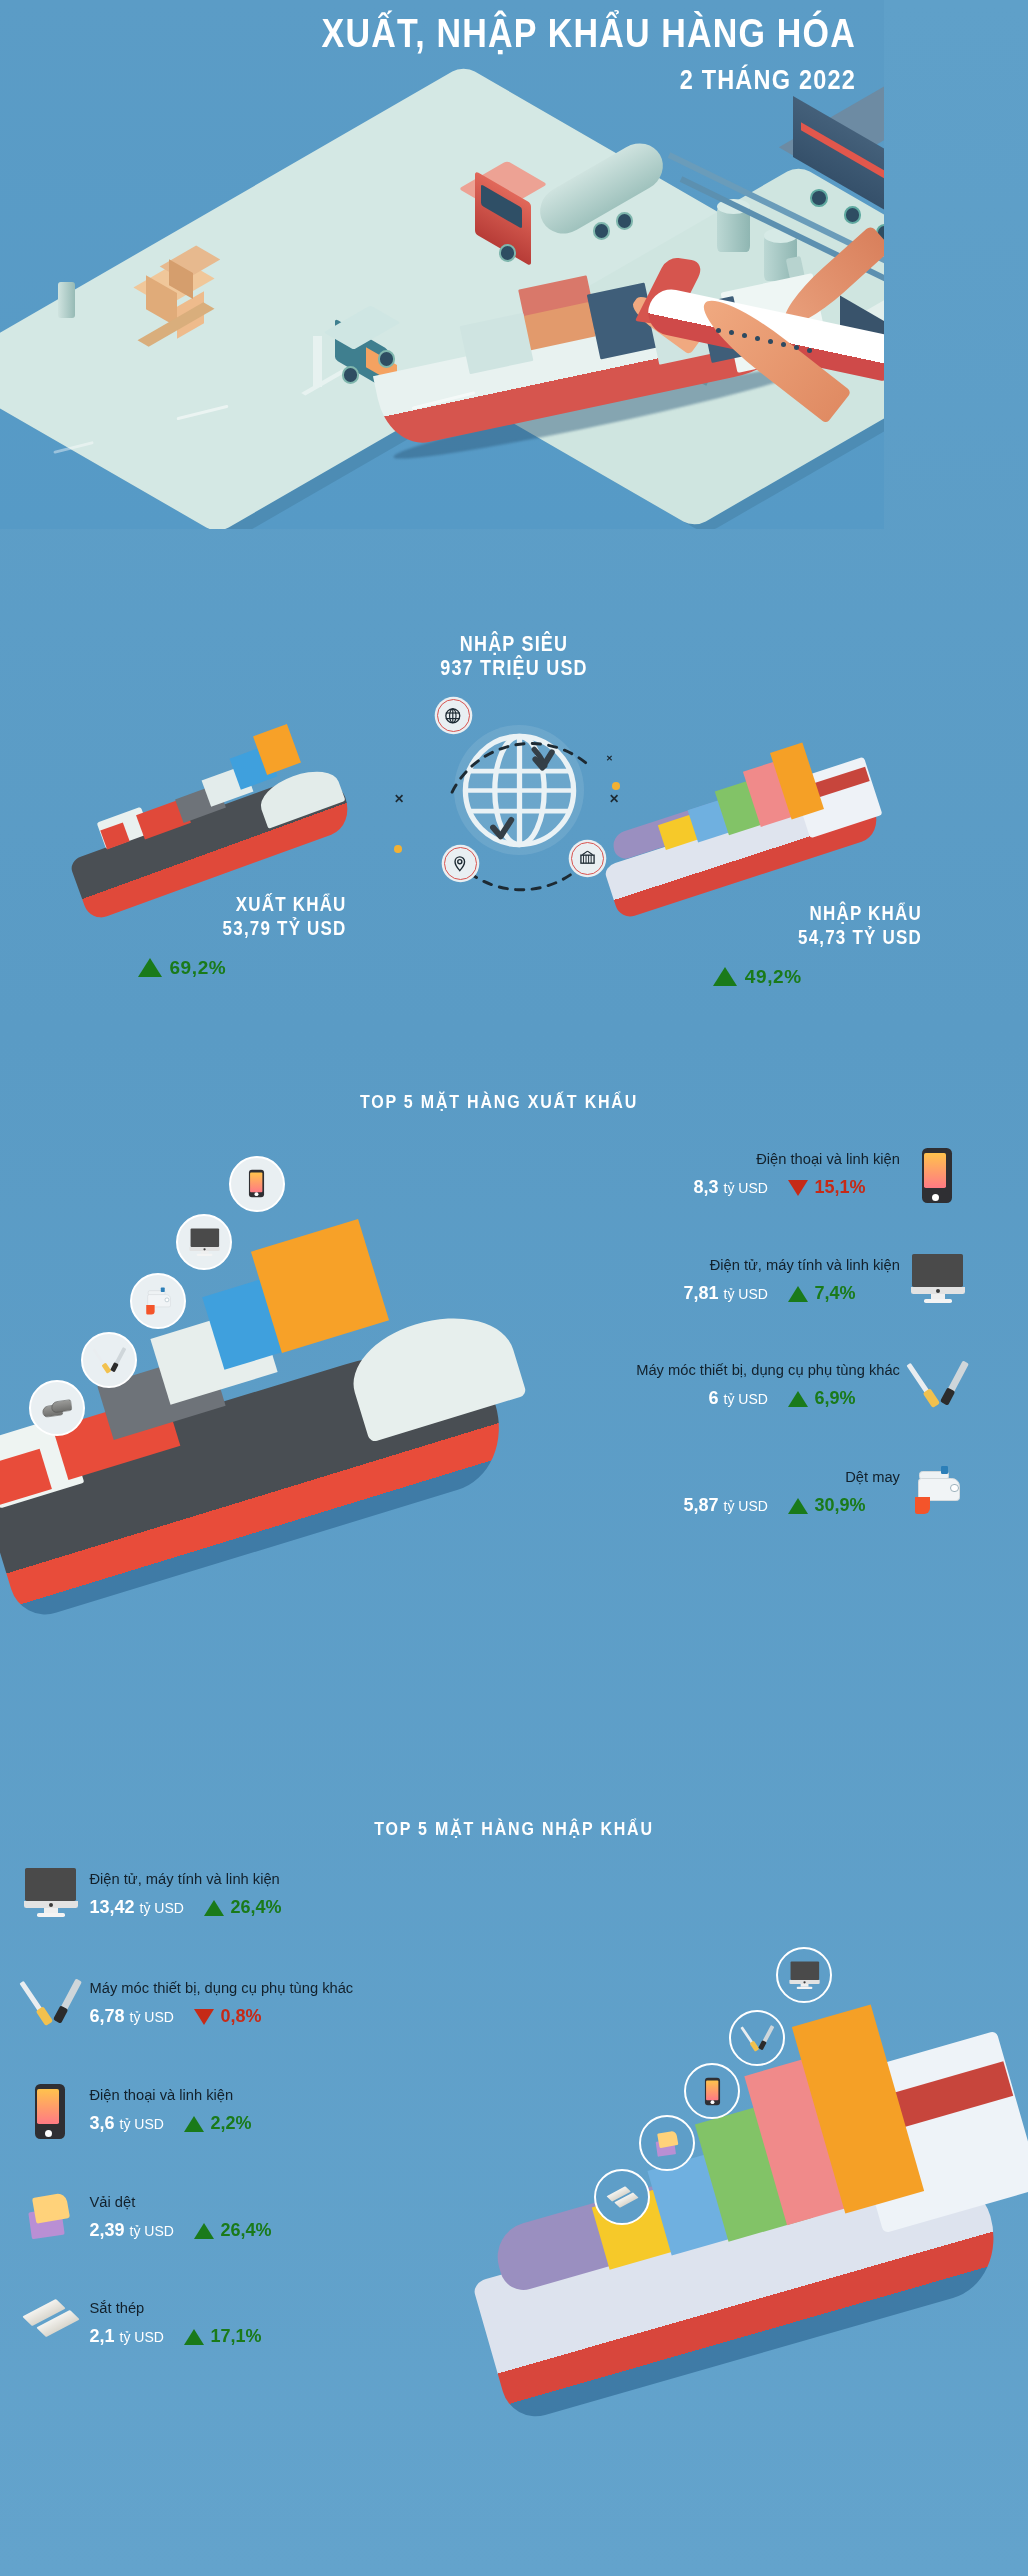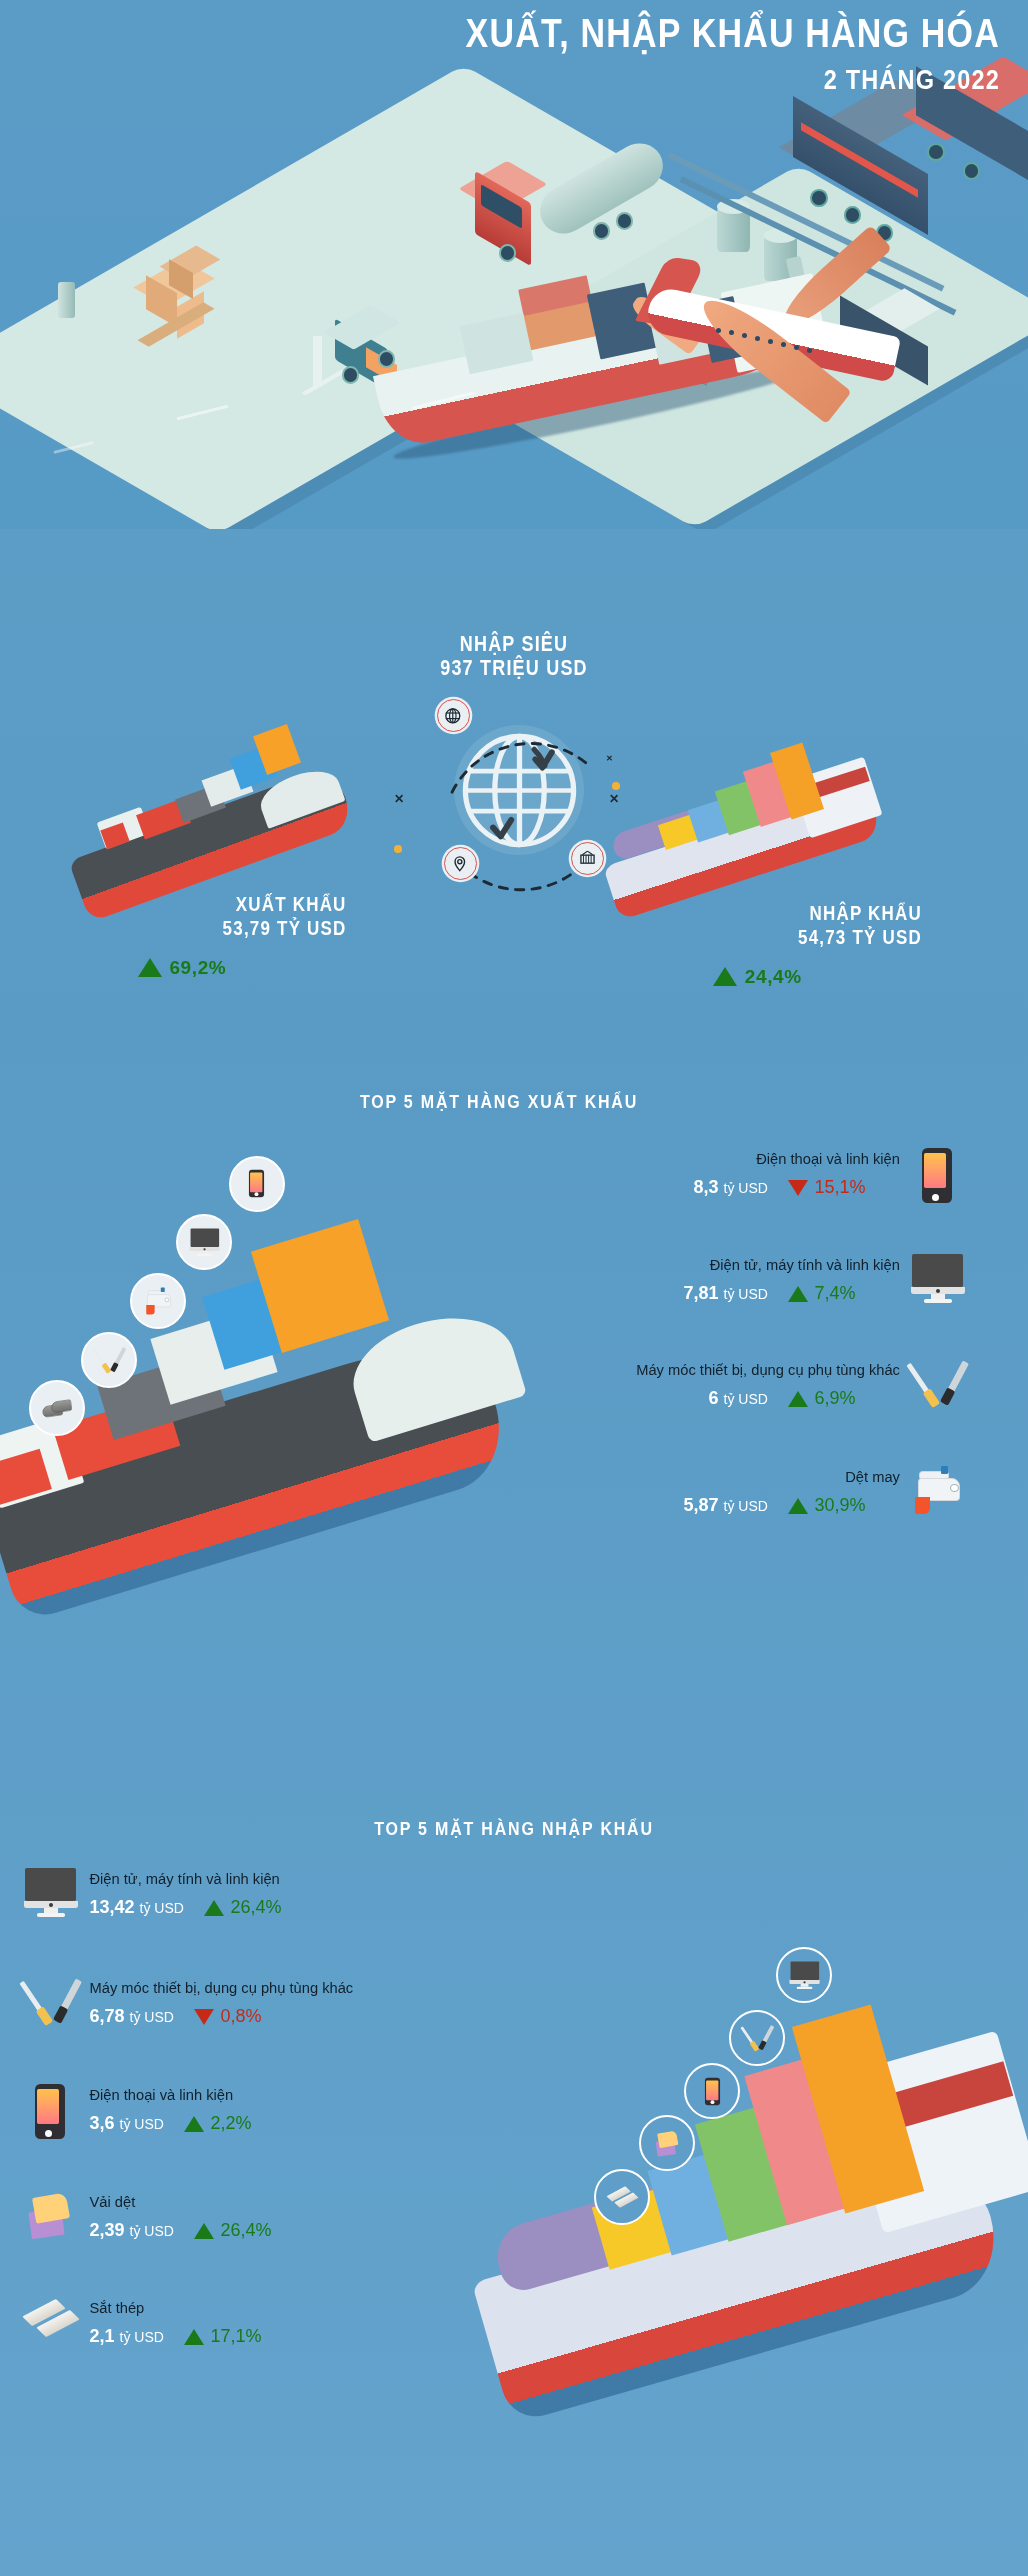--- a/index.html
+++ b/index.html
@@ -5,21 +5,21 @@
   * { box-sizing: border-box; margin: 0; padding: 0; }
   html, body { background: #5e9ec8; }
   body {
     width: 1028px; height: 2576px;
     font-family: "Liberation Sans", sans-serif;
     position: relative; overflow: hidden;
     background: linear-gradient(180deg,#5fa0c9 0%,#5a9bc5 40%,#63a3cc 100%);
   }
 
   
-  .hero { position:absolute; left:0; top:0; width:1028px; height:529px;
+  .hero { position:absolute; left:0; top:0; width:884px; height:529px;
           background:linear-gradient(180deg,#5b9cc6 0%,#569ac6 100%); overflow:hidden; }
   .hero-title { position:absolute; right:28px; top:13px; text-align:right; z-index:40; }
   .hero-title .l1 { font-size:34px; font-weight:bold; color:#ffffff; letter-spacing:1.2px;
                     line-height:1.05; transform:scaleY(1.18); transform-origin:right top; }
   .hero-title .l2 { font-size:23.5px; font-weight:bold; color:#ffffff; letter-spacing:1.2px;
                     margin-top:15.3px; transform:scaleY(1.18); transform-origin:right top; }
 
   
   .dock { position:absolute; left:17.6px; top:47px; width:987px; height:376px; }
   .dock-plate { position:absolute; left:17.6px; top:88px; width:611px; height:329px;
@@ -170,21 +170,21 @@
   
   .exp-sec { position:absolute; left:11px; top:1057px; width:976px; height:705px; }
   .exp-list { position:absolute; right:23.5px; top:91px; width:529px; }
   .row { display:flex; align-items:center; justify-content:flex-end; gap:10.6px; }
   .row-txt { text-align:right; }
   .lbl { font-size:14.7px; color:#12202b; white-space:nowrap; }
   .valline { display:flex; align-items:center; justify-content:flex-end; gap:20px; margin-top:10.6px; }
   .val { font-size:18px; font-weight:bold; color:#ffffff; white-space:nowrap; }
   .val .unit { font-size:14px; font-weight:normal; }
   .chg { display:flex; align-items:center; gap:6.5px; min-width:112px; }
-  .chg .p { font-size:18px; font-weight:normal; }
+  .chg .p { font-size:18px; font-weight:bold; }
   .chg.up .p { color:#1a7a1a; }
   .chg.down .p { color:#c62a17; }
   .thumb { width:53px; height:53px; flex:0 0 53px; position:relative; }
 
   
   .imp-sec { position:absolute; left:0; top:1774px; width:1028px; height:802px; }
   .imp-list { position:absolute; left:23.5px; top:94px; width:505px; }
   .row-l { display:flex; align-items:center; justify-content:flex-start; gap:13px; }
   .row-l .row-txt { text-align:left; }
   .row-l .valline { justify-content:flex-start; }
@@ -459,21 +459,21 @@
       <div class="tri-up"></div>
       <span class="pct">69,2%</span>
     </div>
   </div>
 
   <div class="kpi" style="left:593px;top:373px;">
     <div class="kt">NHẬP KHẨU</div>
     <div class="kv">54,73 TỶ USD</div>
     <div class="kd">
       <div class="tri-up"></div>
-      <span class="pct">24,4%</span>
+      <span class="pct">49,2%</span>
     </div>
   </div>
 </div>
 
 <div class="exp-sec">
   <div class="sec-head" style="top:36px;">TOP 5 MẶT HÀNG XUẤT KHẨU</div>
 
   <div class="big-ship" style="left:-23.5px;top:88px;width:564px;height:558px;">
     <div style="position:absolute;left:0;top:253px;width:517px;height:153px;background:linear-gradient(180deg,#494e53 0 66%,#e84c3a 66% 88%,#3f7ba6 88% 100%);border-radius:14px 153px 70px 41px/11.7px 94px 82px 41px;transform:rotate(-17deg);"></div>
     <div style="position:absolute;left:364px;top:176px;width:164px;height:100px;background:#e7efed;border-radius:54% 60% 8.2px 8.2px;transform:rotate(-17deg);"></div>

